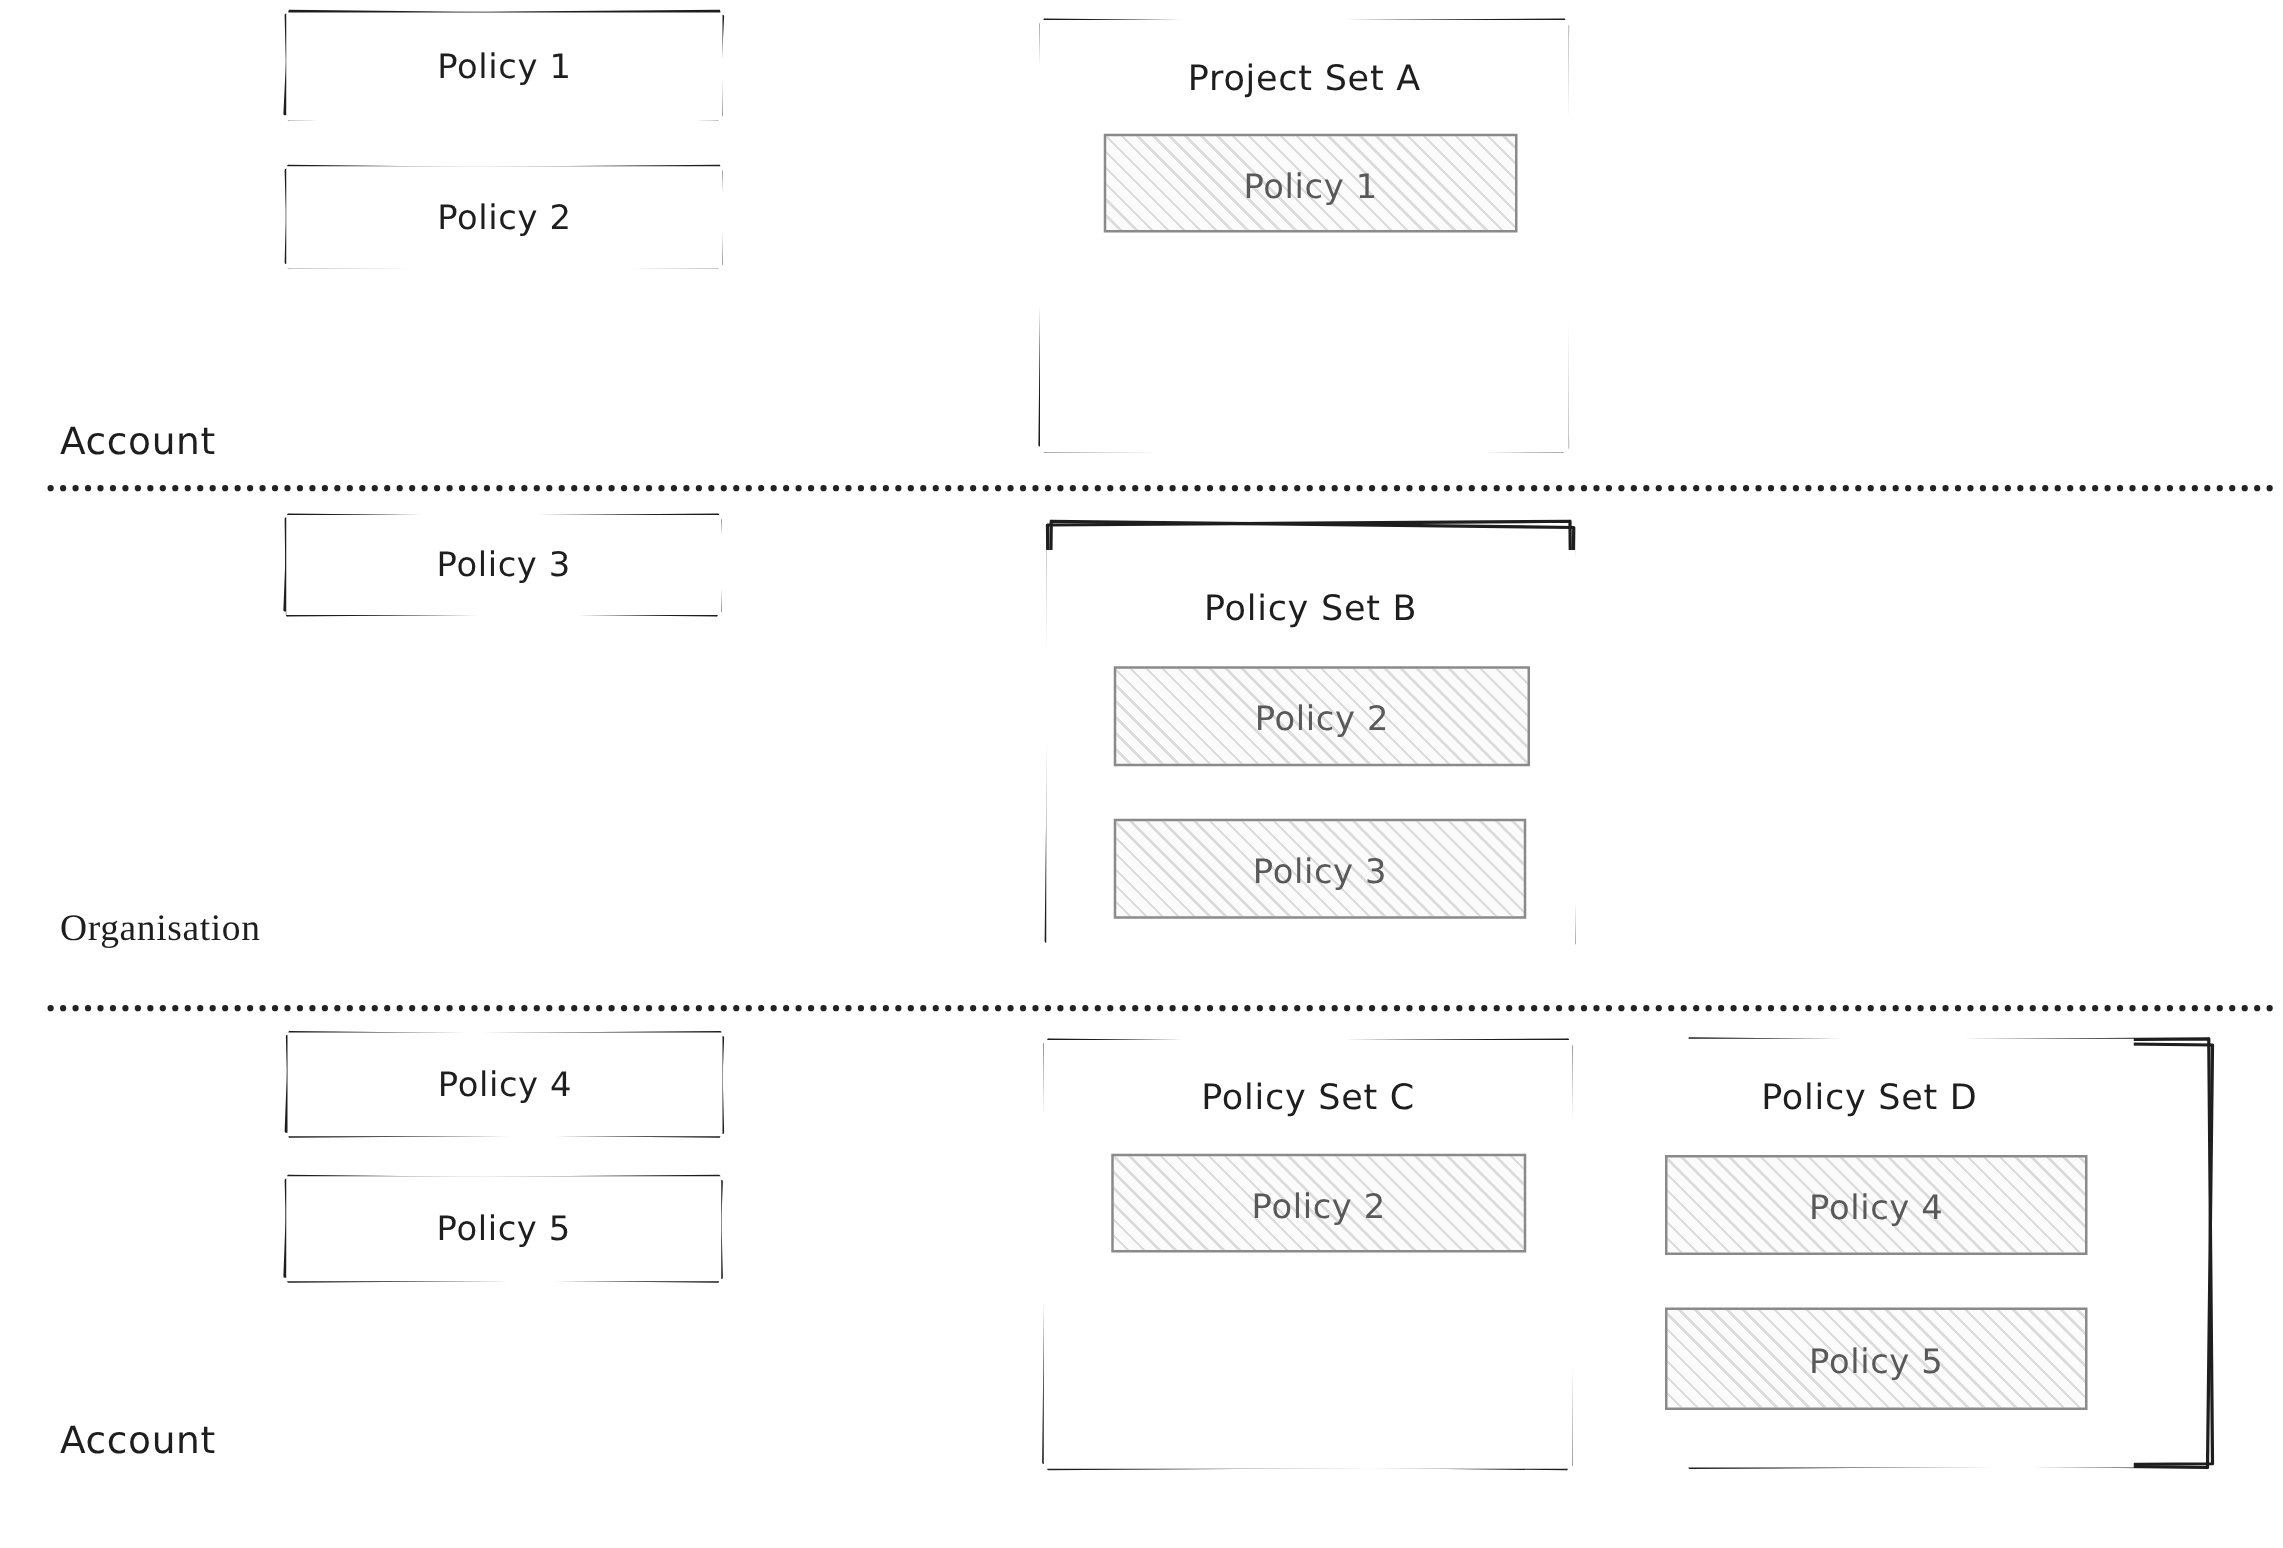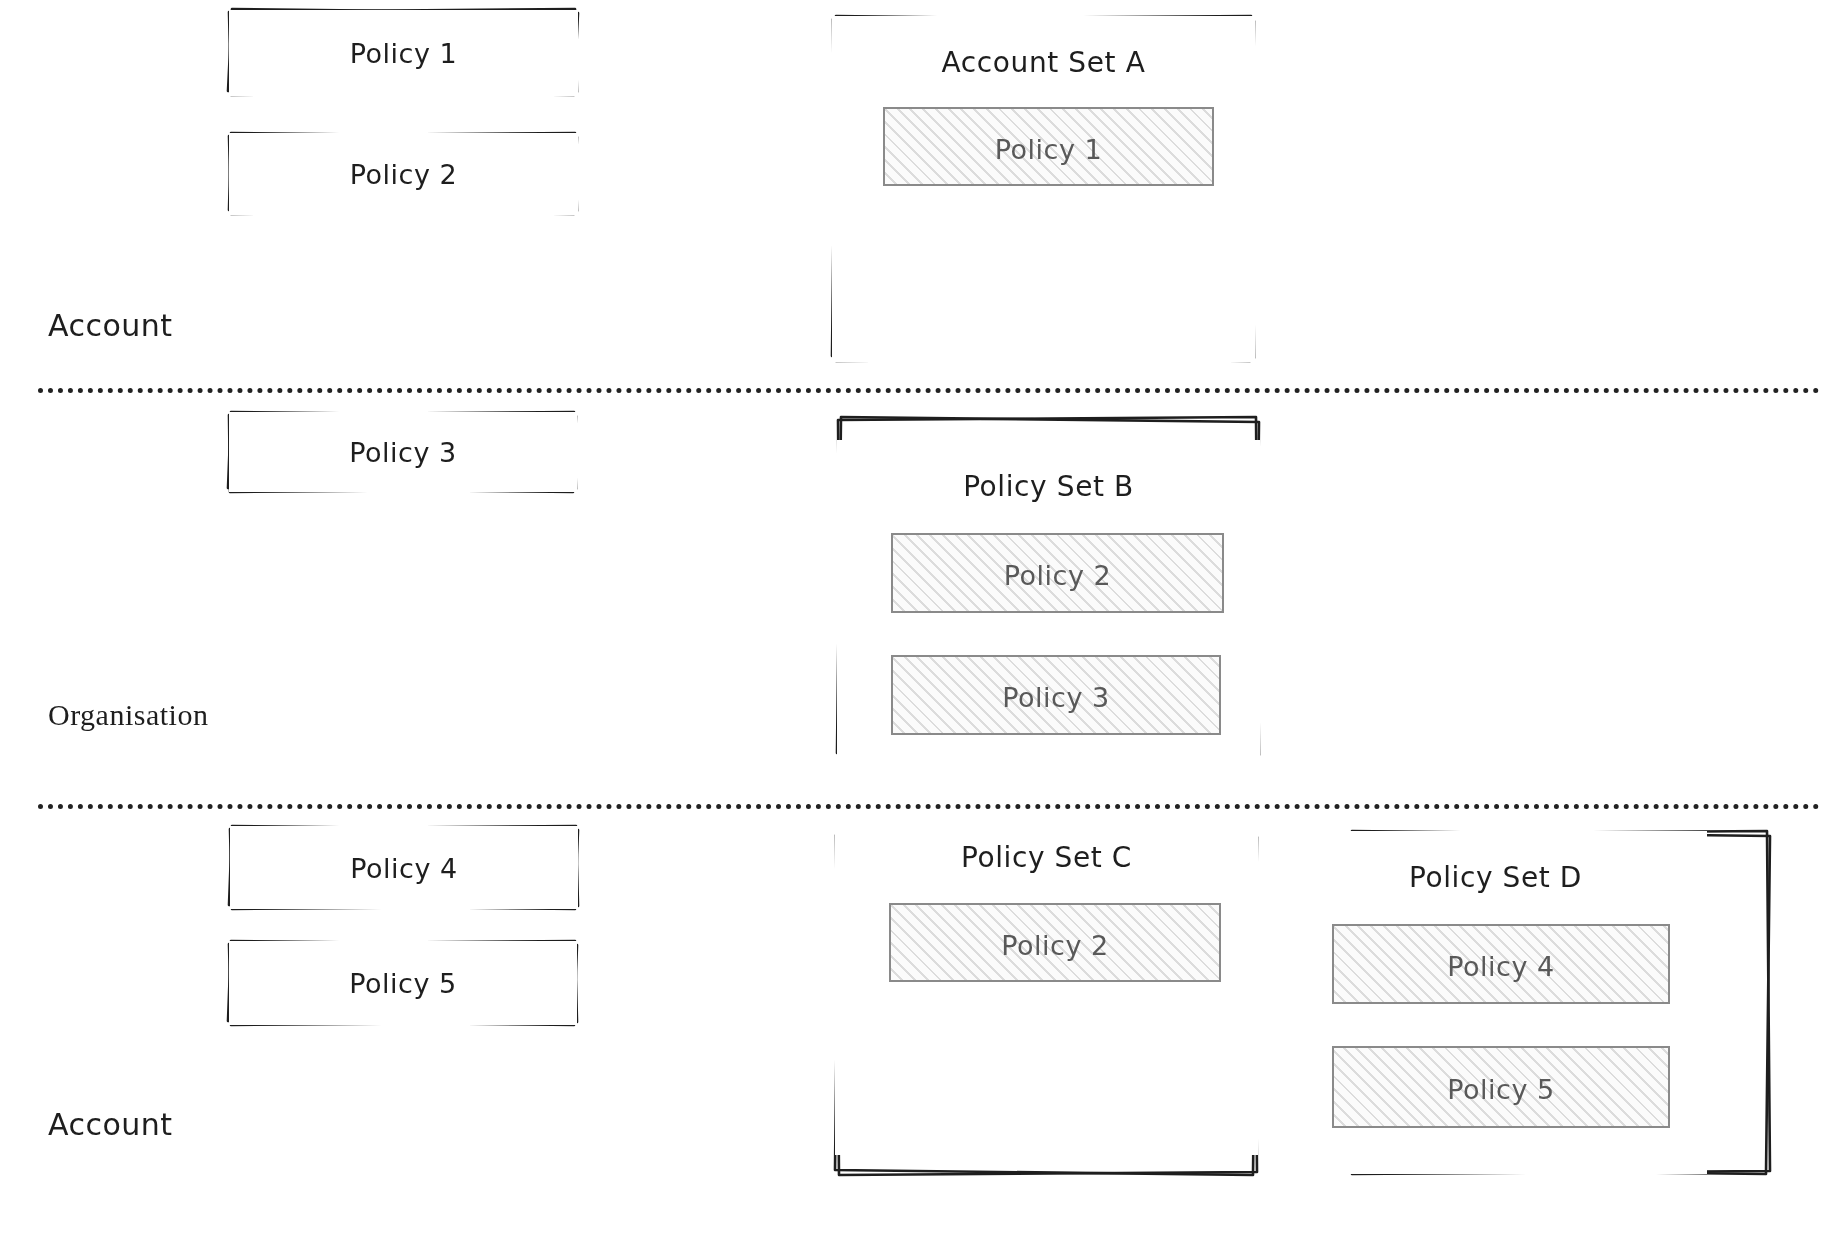--- a/index.html
+++ b/index.html
@@ -88,20 +88,21 @@
     letter-spacing: 0.5px;
     color: #595959;
   }
 
   
   .tier-label {
     position: absolute;
     font-size: 30px;
     letter-spacing: 0.5px;
     color: #1e1e1e;
+    margin-top: 28px;
   }
 
   
   .divider {
     position: absolute;
     height: 0;
     border-top: 5px dotted #222222;
   }
 
   
@@ -152,21 +153,21 @@
 
   <div class="policy-box" style="left:229px; top:10px; width:349px; height:86px;">
     <span class="label" style="top:28px;">Policy 1</span>
   </div>
 
   <div class="policy-box" style="left:229px; top:133px; width:349px; height:82px;">
     <span class="label" style="top:26px;">Policy 2</span>
   </div>
 
   <div class="set-box" style="left:832px; top:16px; width:423px; height:346px;">
-    <span class="set-title" style="top:30px;">Account Set A</span>
+    <span class="set-title" style="top:30px;">Project Set A</span>
 
     <div class="hatch-box" style="left:51px; top:91px; width:331px; height:79px;">
       <span class="label" style="top:25px;">Policy 1</span>
     </div>
   </div>
 
   <div class="tier-label" style="left:48px; top:308px;">Account</div>
 
   <div class="divider" style="left:38px; top:388px; width:1782px;"></div>
 
@@ -191,21 +192,21 @@
   <div class="divider" style="left:38px; top:804px; width:1782px;"></div>
 
   <div class="policy-box" style="left:230px; top:826px; width:348px; height:83px;">
     <span class="label" style="top:27px;">Policy 4</span>
   </div>
 
   <div class="policy-box" style="left:229px; top:941px; width:348px; height:84px;">
     <span class="label" style="top:27px;">Policy 5</span>
   </div>
 
-  <div class="set-box" style="left:835px; top:812px; width:423px; height:343px;">
+  <div class="set-box" style="left:835px; top:832px; width:423px; height:343px;">
     <span class="set-title" style="top:29px;">Policy Set C</span>
 
     <div class="hatch-box" style="left:54px; top:91px; width:332px; height:79px;">
       <span class="label" style="top:25px;">Policy 2</span>
     </div>
   </div>
 
   <div class="set-box" style="left:1284px; top:831px; width:423px; height:343px;">
     <span class="set-title" style="top:30px;">Policy Set D</span>
 

